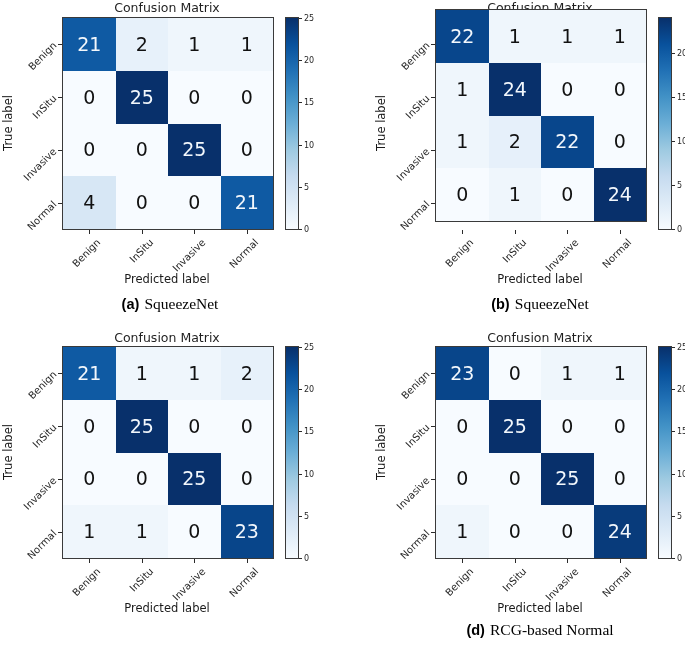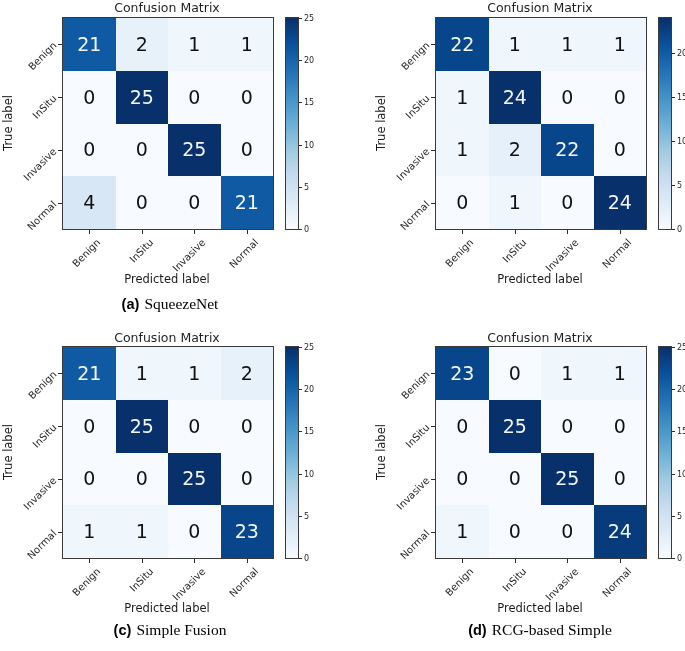--- a/index.html
+++ b/index.html
@@ -77,21 +77,21 @@
       <div class="cbt" style="left: 304px; top: 140.6px;">10</div>
       <div class="tick" style="left: 299px; top: 102.4px; width: 3px; height: 1px;"></div>
       <div class="cbt" style="left: 304px; top: 98.4px;">15</div>
       <div class="tick" style="left: 299px; top: 60.2px; width: 3px; height: 1px;"></div>
       <div class="cbt" style="left: 304px; top: 56.2px;">20</div>
       <div class="tick" style="left: 299px; top: 18px; width: 3px; height: 1px;"></div>
       <div class="cbt" style="left: 304px; top: 14px;">25</div>
     </div>
   <div class="subplot" style="left: 342px; top: 0px;">
       <div class="sp-title" style="left: 198px; top: 0px;">Confusion Matrix</div>
-      <div class="hm" style="left: 93px; top: 17px; width: 210px; height: 211px;">
+      <div class="hm" style="left: 93px; top: 9px; width: 210px; height: 211px;">
         <div class="cell" style="background: rgb(8, 70, 140); color: rgb(242, 247, 252);">22</div>
         <div class="cell" style="background: rgb(239, 246, 252); color: rgb(17, 17, 17);">1</div>
         <div class="cell" style="background: rgb(239, 246, 252); color: rgb(17, 17, 17);">1</div>
         <div class="cell" style="background: rgb(239, 246, 252); color: rgb(17, 17, 17);">1</div>
         <div class="cell" style="background: rgb(239, 246, 252); color: rgb(17, 17, 17);">1</div>
         <div class="cell" style="background: rgb(8, 48, 107); color: rgb(242, 247, 252);">24</div>
         <div class="cell" style="background: rgb(247, 251, 255); color: rgb(17, 17, 17);">0</div>
         <div class="cell" style="background: rgb(247, 251, 255); color: rgb(17, 17, 17);">0</div>
         <div class="cell" style="background: rgb(239, 246, 252); color: rgb(17, 17, 17);">1</div>
         <div class="cell" style="background: rgb(230, 240, 250); color: rgb(17, 17, 17);">2</div>
@@ -234,21 +234,21 @@
       <div class="tick" style="left: 330px; top: 64.2px; width: 3px; height: 1px;"></div>
       <div class="cbt" style="left: 335px; top: 60.2px;">20</div>
       <div class="tick" style="left: 330px; top: 22px; width: 3px; height: 1px;"></div>
       <div class="cbt" style="left: 335px; top: 18px;">25</div>
     </div>
 
   <div class="caption" style="left:170px;top:294px;">
     <span class="cap-marker">(a)</span>
     <span class="cap-text">SqueezeNet</span>
   </div>
-  <div class="caption" style="left:170px;top:620px;">
-    <span class="cap-marker">(c)</span>
-    <span class="cap-text">Simple Fusion</span>
+  <div class="caption" style="left:540px;top:294px;">
+    <span class="cap-marker">(b)</span>
+    <span class="cap-text">SqueezeNet</span>
   </div>
   <div class="caption" style="left:540px;top:620px;">
     <span class="cap-marker">(d)</span>
-    <span class="cap-text">RCG-based Simple</span>
+    <span class="cap-text">RCG-based Normal</span>
   </div>
 </div>
 
 </body></html>

